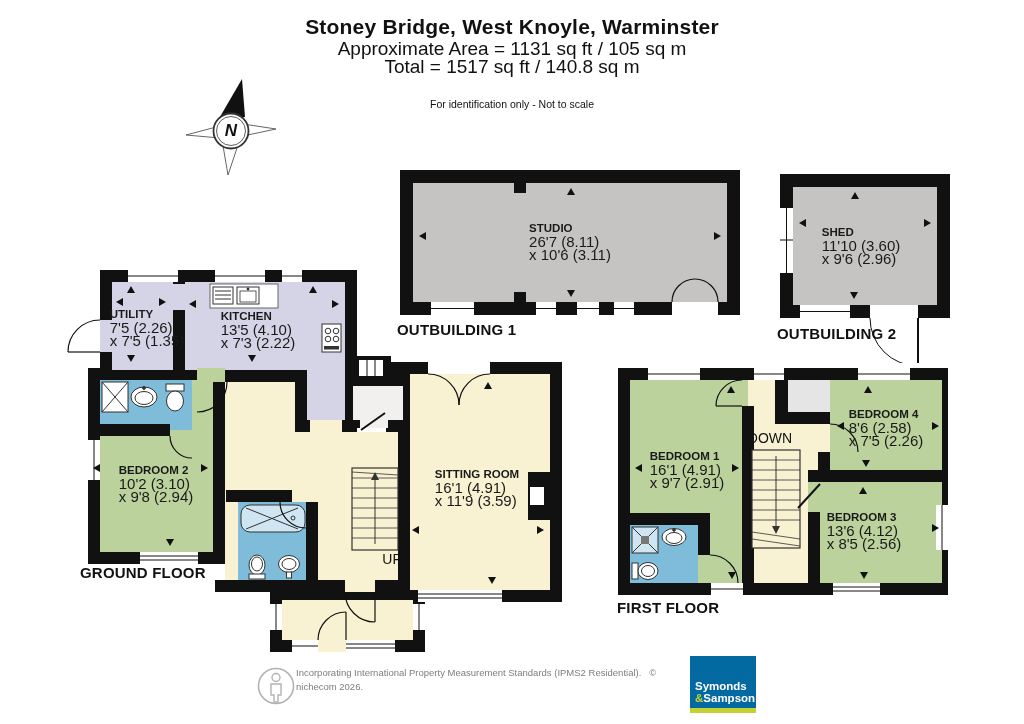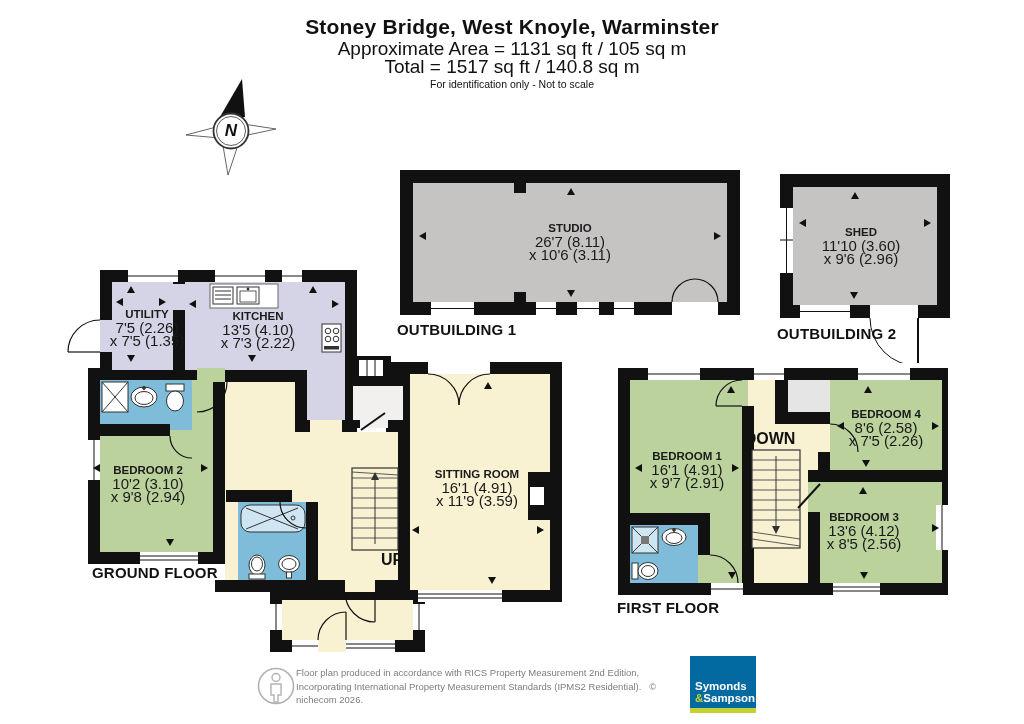--- a/index.html
+++ b/index.html
@@ -3,26 +3,26 @@
 <meta charset="utf-8">
 <style>
   html,body{margin:0;padding:0;background:#fff;}
   #page{position:relative;width:1024px;height:724px;background:#ffffff;overflow:hidden;
         font-family:"Liberation Sans", sans-serif;color:#111;}
   .abs{position:absolute;}
   
   #header{position:absolute;left:0;top:14px;width:100%;text-align:center;}
   #title{font-size:21px;font-weight:bold;line-height:26px;letter-spacing:.2px;}
   .subline{font-size:19px;line-height:18px;}
-  #disclaimer{font-size:10.5px;line-height:16px;margin-top:0;}
+  #disclaimer{font-size:10.5px;line-height:16px;margin-top:20px;}
   
-  .rlabel{position:absolute;transform:translateX(-50%);text-align:center;white-space:nowrap;color:#1a1a1a;}
+  .rlabel{position:absolute;transform:translateX(-50%);white-space:nowrap;color:#1a1a1a;}
   .rlabel .nm{display:block;font-weight:bold;font-size:11.5px;line-height:13px;}
   .rlabel .dm{display:block;font-size:15px;line-height:13px;}
-  .stairlbl{position:absolute;transform:translateX(-50%);font-size:16px;font-weight:bold;white-space:nowrap;text-align:center;}
+  .stairlbl{position:absolute;transform:translateX(-50%);font-size:14px;font-weight:normal;white-space:nowrap;text-align:center;}
   .caption{position:absolute;font-size:15px;font-weight:bold;letter-spacing:.2px;white-space:nowrap;}
   
   #north-label{position:absolute;left:231px;top:121px;transform:translateX(-50%);
                font-style:italic;font-weight:bold;font-size:17px;}
   
   .foot-line{font-size:9.5px;line-height:13.5px;color:#7d7d7d;white-space:pre-wrap;}
   #foot-text{position:absolute;left:296px;top:666px;width:390px;}
   #logo{position:absolute;left:690px;top:656px;width:66px;height:57px;background:#0369a1;}
   #logo .bar{position:absolute;left:0;right:0;bottom:0;height:5px;background:#c3d232;}
   #logo .txt{position:absolute;left:5px;bottom:9px;color:#ffffff;font-size:11.5px;font-weight:bold;line-height:12px;white-space:nowrap;}
@@ -292,32 +292,32 @@
   <div class="rlabel" style="left:147px;top:308px">
     <span class="nm">UTILITY</span>
     <span class="dm">7'5 (2.26)</span>
     <span class="dm">x 7'5 (1.35)</span>
   </div>
   <div class="rlabel" style="left:258px;top:310px">
     <span class="nm">KITCHEN</span>
     <span class="dm">13'5 (4.10)</span>
     <span class="dm">x 7'3 (2.22)</span>
   </div>
-  <div class="rlabel" style="left:148px;top:464px">
+  <div class="rlabel" style="left:156px;top:464px">
     <span class="nm">BEDROOM 2</span>
     <span class="dm">10'2 (3.10)</span>
     <span class="dm">x 9'8 (2.94)</span>
   </div>
   <div class="rlabel" style="left:477px;top:468px">
     <span class="nm">SITTING ROOM</span>
     <span class="dm">16'1 (4.91)</span>
     <span class="dm">x 11'9 (3.59)</span>
   </div>
   <div class="stairlbl" style="left:392px;top:551px">UP</div>
-  <div class="caption" style="left:92px;top:564px">GROUND FLOOR</div>
+  <div class="caption" style="left:80px;top:564px">GROUND FLOOR</div>
 
   <svg class="abs" style="left:612px;top:360px" width="345" height="245" viewBox="0 0 345 245">
     <rect x="6" y="8" width="330" height="227" fill="#111"></rect>
     <g>
       <rect x="18" y="20" width="118" height="203" fill="#bcd29d"></rect>
       <rect x="136" y="20" width="82" height="203" fill="#f8f2d3"></rect>
       <rect x="218" y="20" width="112" height="95" fill="#bcd29d"></rect>
       <rect x="196" y="122" width="134" height="101" fill="#bcd29d"></rect>
       <rect x="176" y="20" width="42" height="32" fill="#e6e5e5"></rect>
       <rect x="18" y="165" width="68" height="58" fill="#7fbcd9"></rect>
@@ -418,21 +418,20 @@
   </div>
   <div class="stairlbl" style="left:770px;top:430px">DOWN</div>
   <div class="caption" style="left:617px;top:599px">FIRST FLOOR</div>
 
   <svg class="abs" style="left:254px;top:664px" width="46" height="46" viewBox="0 0 46 46">
     <circle cx="22" cy="22" r="17.5" fill="none" stroke="#b3b3b3" stroke-width="1.6"></circle>
     <circle cx="22" cy="13.5" r="4" fill="none" stroke="#b3b3b3" stroke-width="1.4"></circle>
     <path d="M17,20 h10 v11 h-3 v7 h-4 v-7 h-3 z" fill="none" stroke="#b3b3b3" stroke-width="1.4"></path>
   </svg>
   <div id="foot-text">
-    <div class="foot-line">Floor plan produced in accordance with RICS Property Measurement 2nd Edition,</div>
     <div class="foot-line">Incorporating International Property Measurement Standards (IPMS2 Residential).   © nichecom 2026.</div>
   </div>
   <div id="logo">
     <div class="txt">
       <span>Symonds</span><br>
       <span class="amp">&amp;</span><span>Sampson</span>
     </div>
     <div class="bar"></div>
   </div>
 

